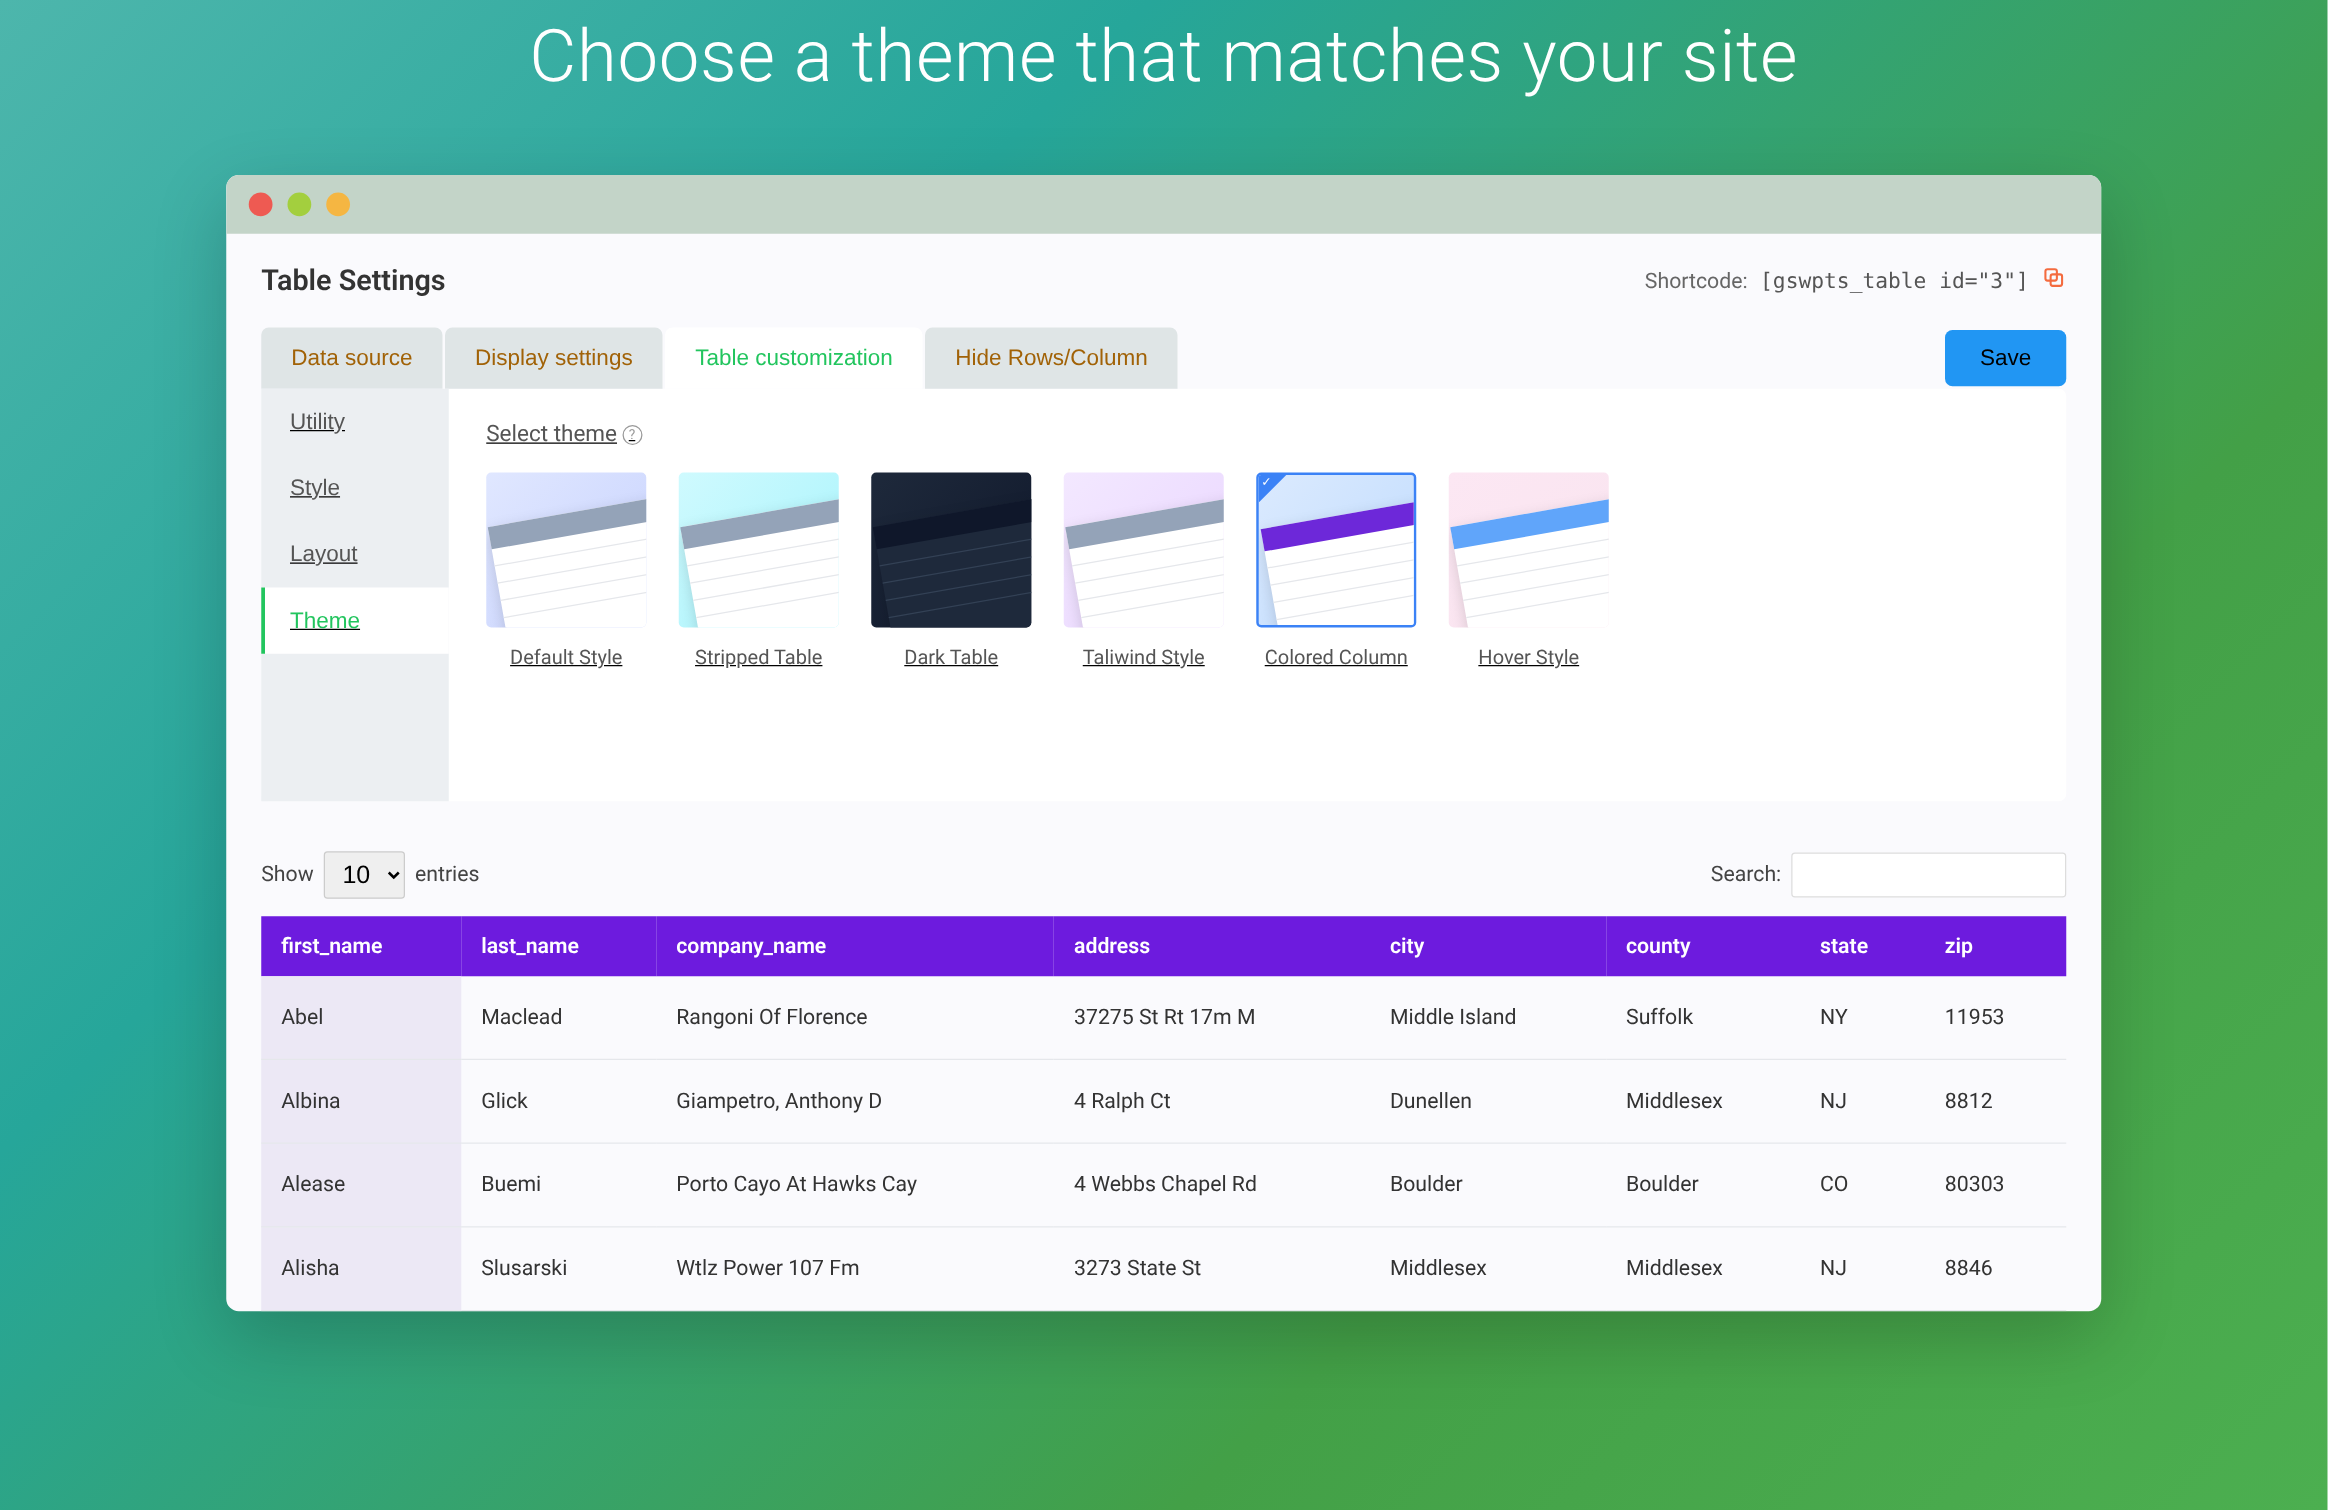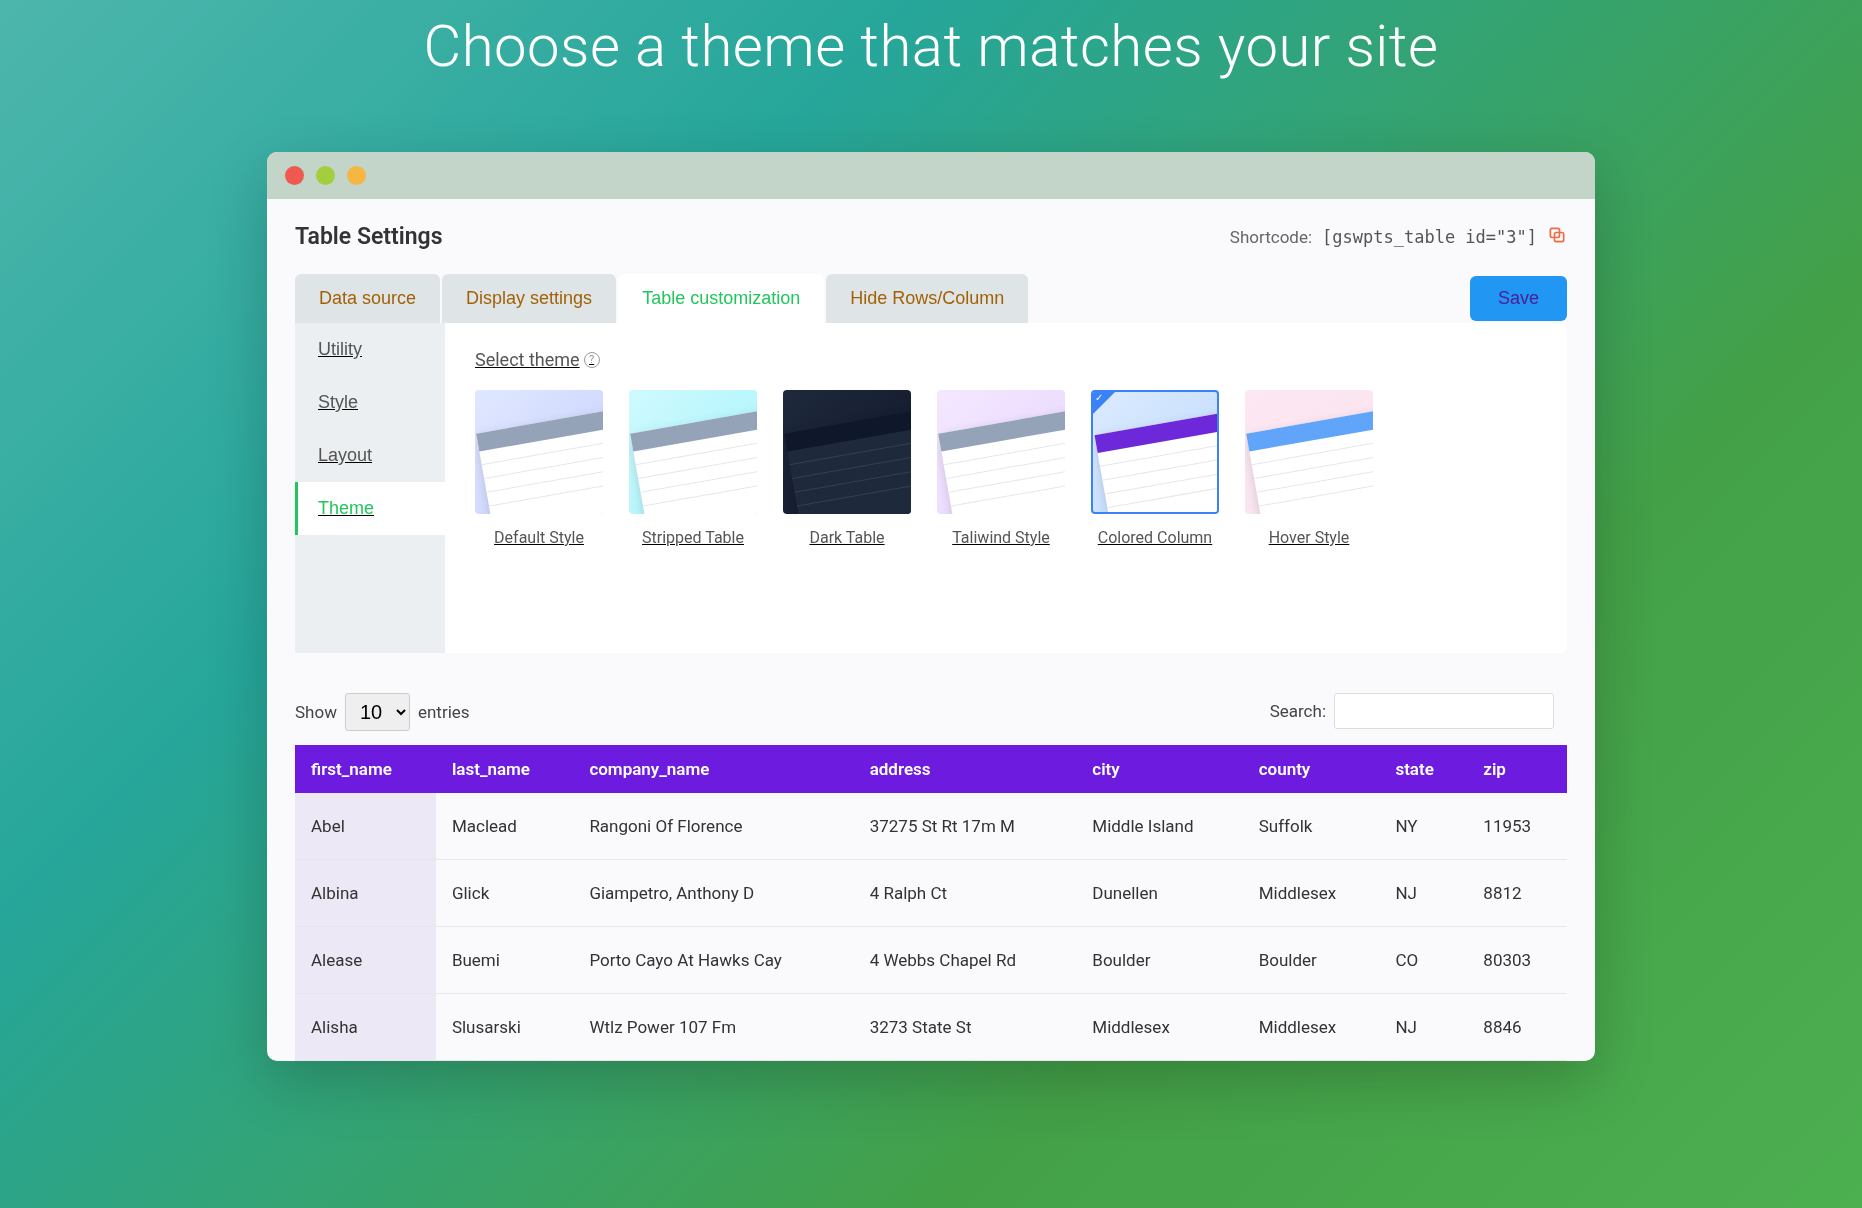--- a/index.html
+++ b/index.html
@@ -13,22 +13,22 @@
 .hero-title {
   text-align: center;
   color: #ffffff;
   font-size: 58px;
   font-weight: 300;
   padding-bottom: 60px;
   letter-spacing: 0.5px;
   margin-top: 12px;
 }
 .window {
-  width: 1328px;
-  margin: 12px auto;
+  width: 1500px;
+  margin: 0 auto;
   background: #fafafd;
   border-radius: 10px;
   overflow: hidden;
   box-shadow: 0 20px 60px rgba(0,0,0,0.2);
 }
 .titlebar {
   background: #c3d4c8;
   padding: 14px 18px;
   display: flex;
   gap: 12px;
@@ -56,21 +56,21 @@
   color: #a16207;
   font-size: 18px;
   border: none;
   cursor: pointer;
   border-radius: 6px 6px 0 0;
   margin-right: 2px;
 }
 .tab.active { background: #fff; color: #22c55e; }
 .save-btn {
   background: #2196f3;
-  color: #4c1d95;
+  color: #000000;
   border: none;
   padding: 12px 28px;
   border-radius: 6px;
   font-size: 18px;
   cursor: pointer;
 }
 .panel {
   display: flex;
   background: #fff;
   border-radius: 0 6px 6px 6px;
@@ -133,22 +133,22 @@
   position: absolute; left: 0; top: 0;
   width: 0; height: 0;
   border-top: 22px solid #3b82f6;
   border-right: 22px solid transparent;
 }
 .sel-check { position: absolute; left: 2px; top: 0px; color: #fff; font-size: 10px; }
 .theme-name { font-size: 16px; color: #555; }
 .table-controls {
   display: flex;
   justify-content: space-between;
-  align-items: flex-start;
-  padding: 40px 41px 14px 28px;
+  align-items: center;
+  padding: 40px 28px 14px 28px;
   font-size: 17px;
   color: #444;
 }
 .show-wrap { display: flex; align-items: center; gap: 8px; }
 .show-select {
   border: 1px solid #ccc;
   padding: 6px 10px;
   border-radius: 3px;
   font-size: 20px;
 }

